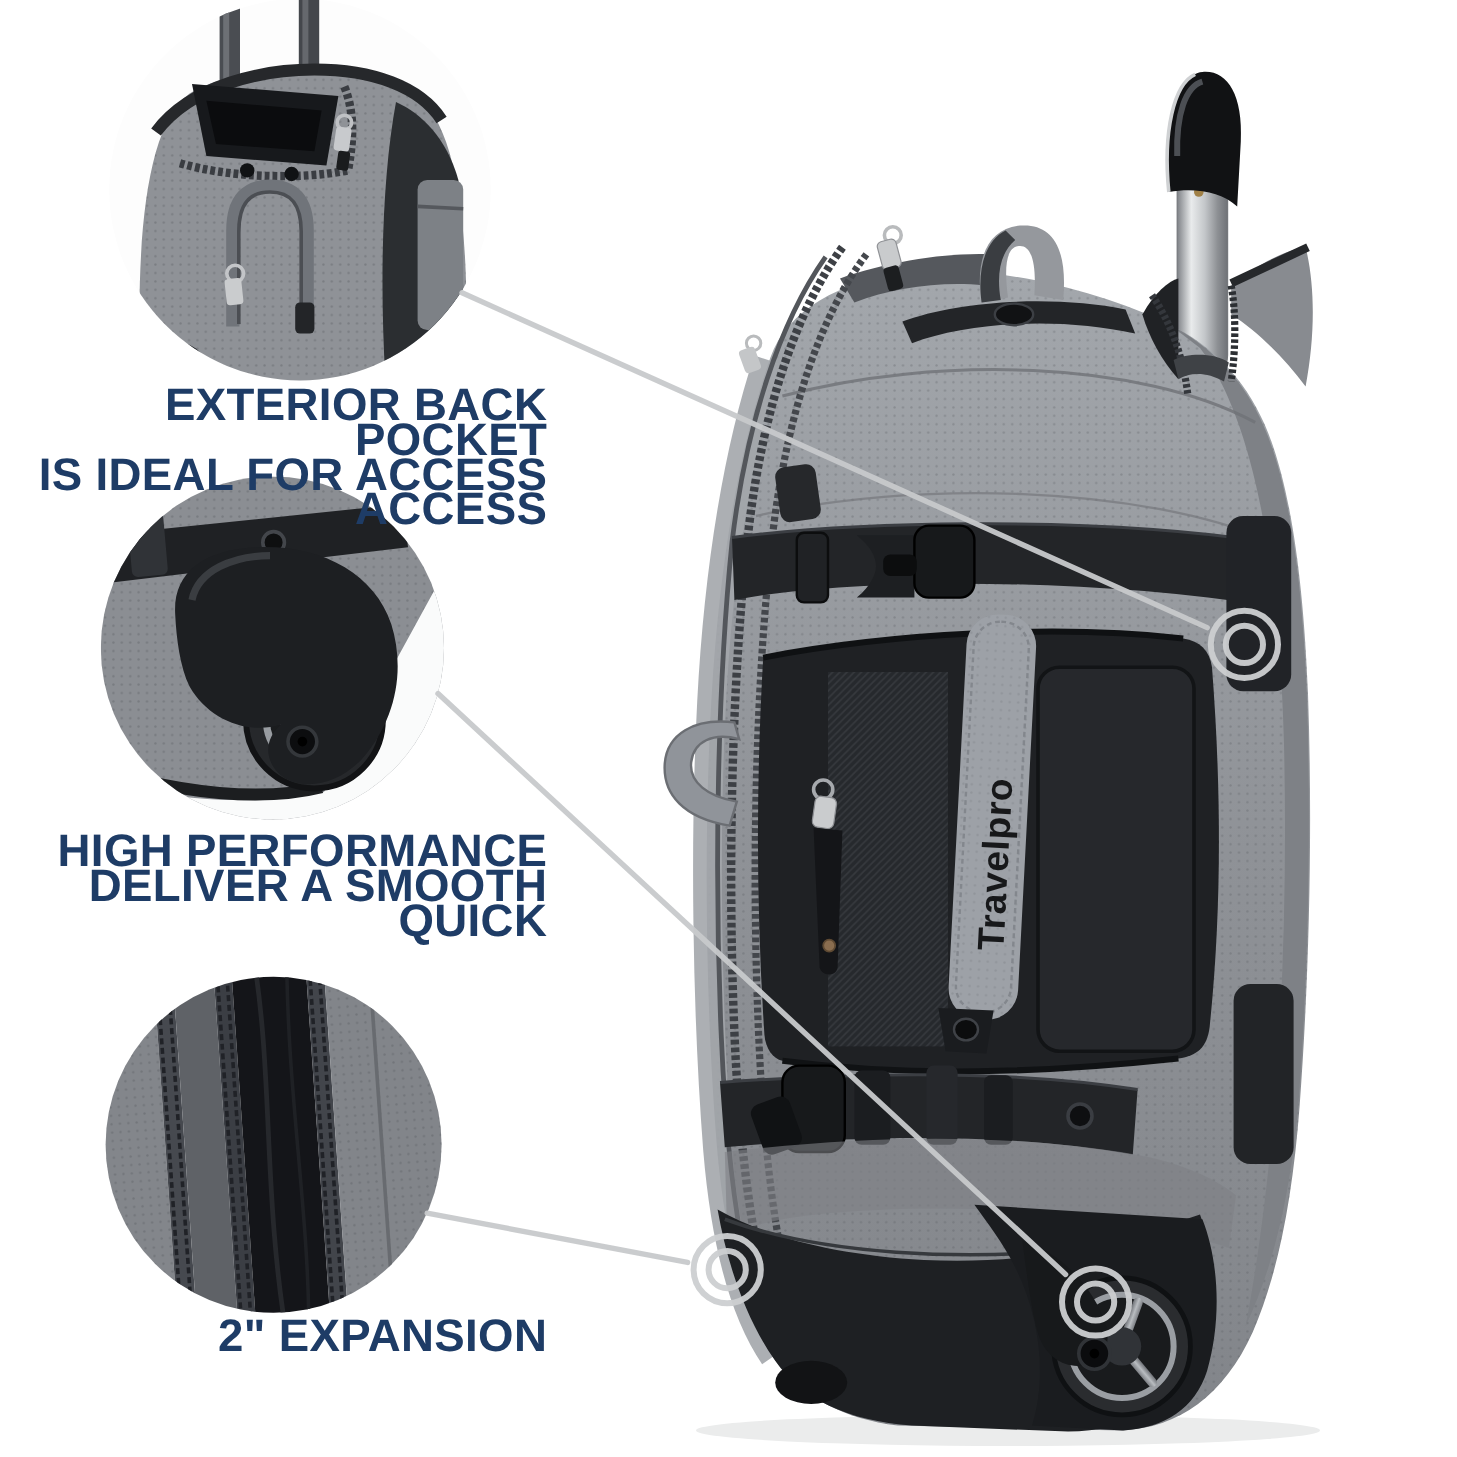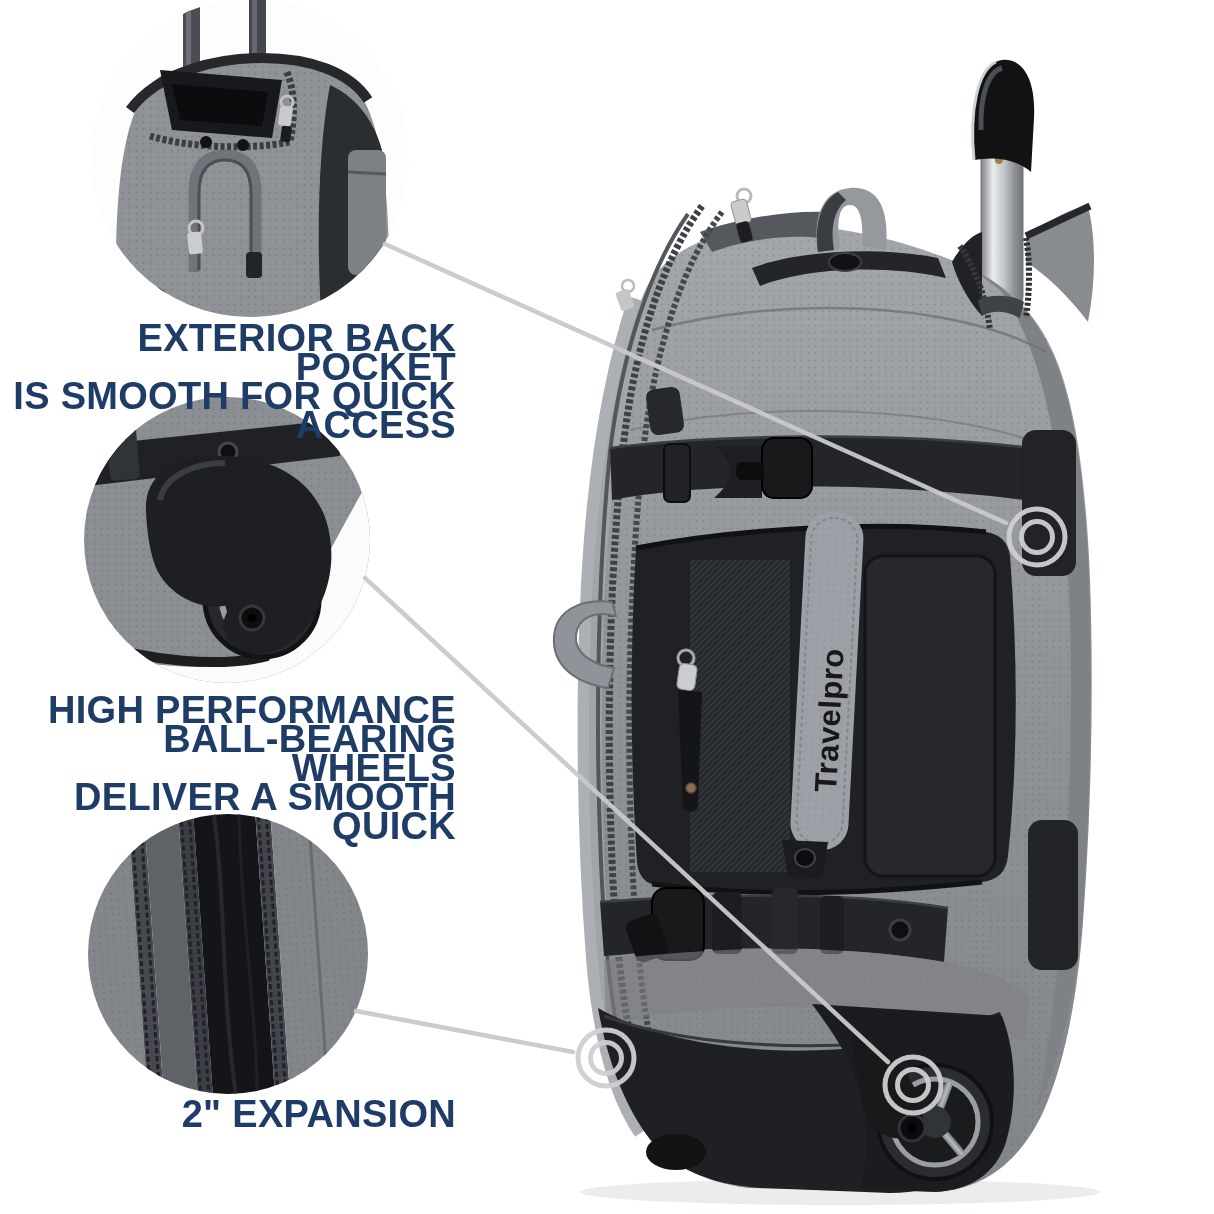--- a/index.html
+++ b/index.html
@@ -268,23 +268,22 @@
     </g>
     <g>
       <circle cx="913" cy="1085" r="28" stroke-width="5"></circle>
           <circle cx="913" cy="1085" r="15.5" stroke-width="5"></circle>
     </g>
   </g>
 </svg>
 
   <div class="callout-text" id="caption-back-pocket" style="color: rgb(30, 60, 102);">
     <div>EXTERIOR BACK POCKET</div>
-    <div>IS SMOOTH FOR QUICK ACCESS</div>
+    <div>IS IDEAL FOR ACCESS ACCESS</div>
   </div>
   <div class="callout-text" id="caption-wheels" style="color: rgb(30, 60, 102);">
     <div>HIGH PERFORMANCE</div>
-    <div>BALL-BEARING WHEELS</div>
     <div>DELIVER A SMOOTH QUICK</div>
   </div>
   <div class="callout-text" id="caption-expansion" style="color: rgb(30, 60, 102);">
     <div>2" EXPANSION</div>
   </div>
 </div>
 
 </body></html>

